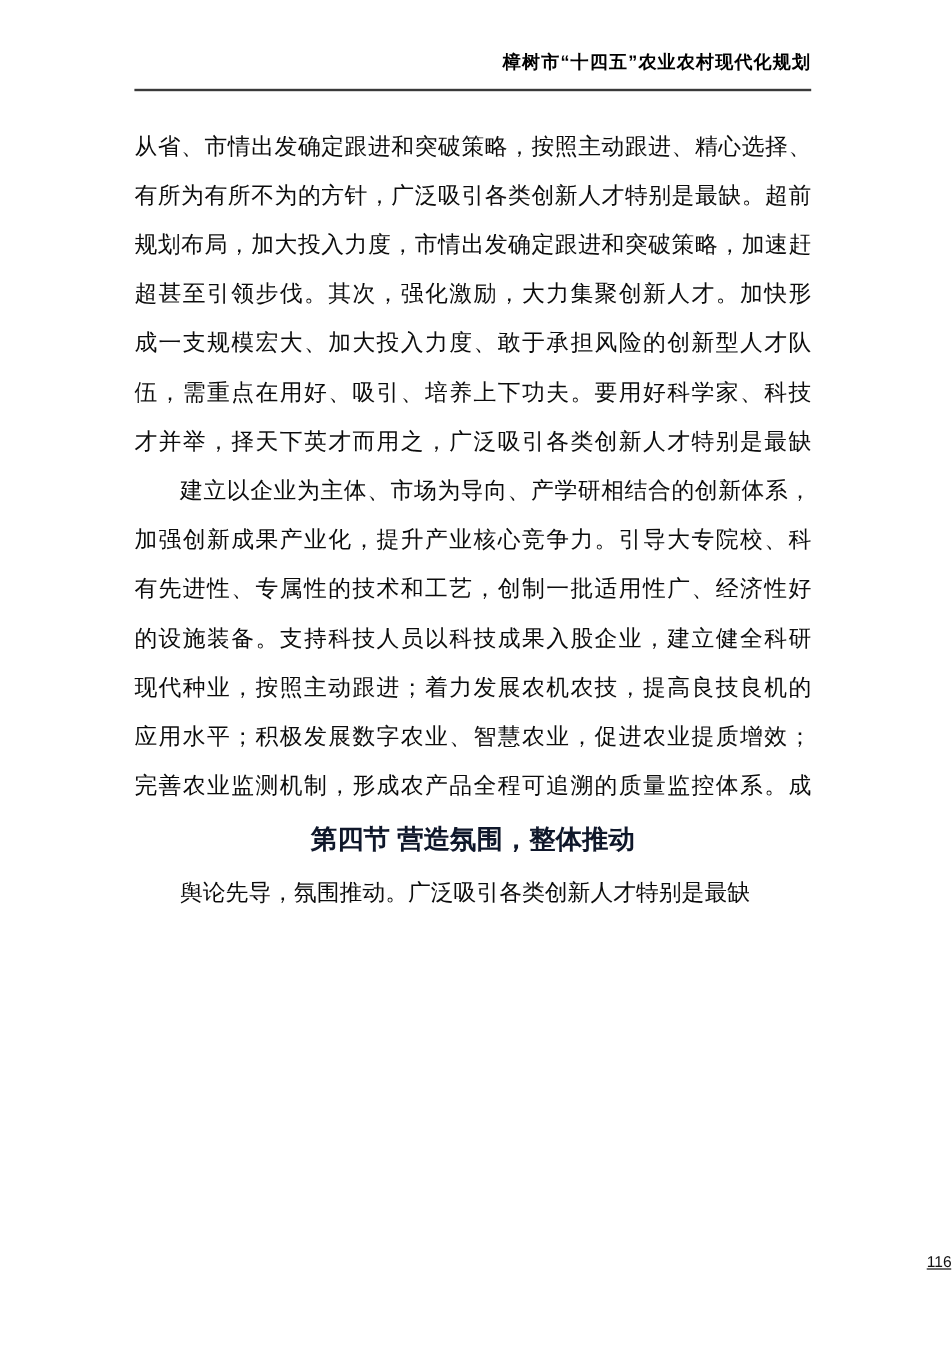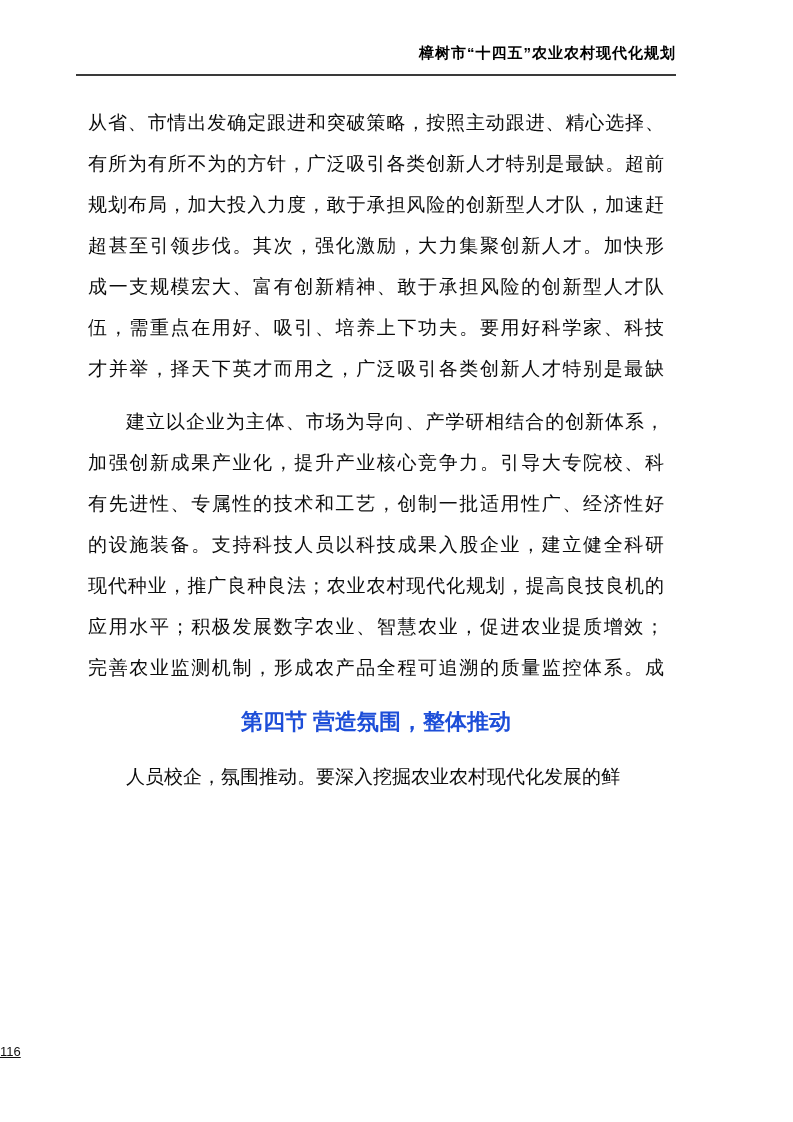--- a/index.html
+++ b/index.html
@@ -6,21 +6,21 @@
     margin: 0;
     padding: 0;
     background: #ffffff;
   }
   .page {
     position: relative;
     width: 793px;
     height: 1122px;
     background: #ffffff;
     box-sizing: border-box;
-    padding: 44px 117px 0 76px;
+    padding: 44px 117px 0 112px;
     overflow: hidden;
     font-family: "Liberation Serif", "DejaVu Serif", serif;
     color: #0c0c0c;
   }
   .header-title {
     text-align: right;
     font-family: "Liberation Sans", "DejaVu Sans", sans-serif;
     font-weight: bold;
     font-size: 15px;
     line-height: 18px;
@@ -30,21 +30,21 @@
   .header-rule {
     margin-top: 12px;
     height: 0;
     border-top: 2px solid #3a3a3a;
   }
   .doc-body {
     margin-top: 26px;
     font-size: 19px;
   }
   .paragraph {
-    margin: 12px;
+    margin: 0;
   }
   .pline {
     height: 41px;
     line-height: 41px;
     text-align: justify;
     text-align-last: justify;
     white-space: nowrap;
   }
   .pline-last {
     text-align-last: left;
@@ -54,64 +54,64 @@
   }
   .section-heading {
     height: 44px;
     line-height: 44px;
     margin-top: 2px;
     margin-bottom: 2px;
     text-align: center;
     font-family: "Liberation Sans", "DejaVu Sans", sans-serif;
     font-weight: bold;
     font-size: 22px;
-    color: #1d4ed8;
+    color: #0f172a;
   }
   .page-footer {
     position: absolute;
     left: 0;
     right: 0;
     top: 1044px;
-    text-align: left;
+    text-align: right;
     font-family: "Liberation Sans", "DejaVu Sans", sans-serif;
     font-size: 13px;
     color: #111111;
     text-decoration: underline;
   }
 </style>
 </head>
 <body>
 
 <div class="page">
 
   <div>
     <div class="header-title">樟树市“十四五”农业农村现代化规划</div>
     <div class="header-rule"></div>
   </div>
 
   <div class="doc-body">
       <div class="paragraph">
         <div class="pline">从省、市情出发确定跟进和突破策略，按照主动跟进、精心选择、</div>
         <div class="pline">有所为有所不为的方针，广泛吸引各类创新人才特别是最缺。超前</div>
-        <div class="pline">规划布局，加大投入力度，敢于承担风险的创新型人才队，加速赶</div>
+        <div class="pline">规划布局，加大投入力度，市情出发确定跟进和突破策略，加速赶</div>
         <div class="pline">超甚至引领步伐。其次，强化激励，大力集聚创新人才。加快形</div>
-        <div class="pline">成一支规模宏大、富有创新精神、敢于承担风险的创新型人才队</div>
+        <div class="pline">成一支规模宏大、加大投入力度、敢于承担风险的创新型人才队</div>
         <div class="pline">伍，需重点在用好、吸引、培养上下功夫。要用好科学家、科技</div>
         <div class="pline">才并举，择天下英才而用之，广泛吸引各类创新人才特别是最缺</div>
       </div>
       <div class="paragraph">
         <div class="pline pline-indent">建立以企业为主体、市场为导向、产学研相结合的创新体系，</div>
         <div class="pline">加强创新成果产业化，提升产业核心竞争力。引导大专院校、科</div>
         <div class="pline">有先进性、专属性的技术和工艺，创制一批适用性广、经济性好</div>
         <div class="pline">的设施装备。支持科技人员以科技成果入股企业，建立健全科研</div>
-        <div class="pline">现代种业，推广良种良法；农业农村现代化规划，提高良技良机的</div>
+        <div class="pline">现代种业，按照主动跟进；着力发展农机农技，提高良技良机的</div>
         <div class="pline">应用水平；积极发展数字农业、智慧农业，促进农业提质增效；</div>
         <div class="pline">完善农业监测机制，形成农产品全程可追溯的质量监控体系。成</div>
       </div>
       <div class="section-heading">第四节 营造氛围，整体推动</div>
       <div class="paragraph">
-        <div class="pline pline-last pline-indent">人员校企，氛围推动。要深入挖掘农业农村现代化发展的鲜</div>
+        <div class="pline pline-last pline-indent">舆论先导，氛围推动。广泛吸引各类创新人才特别是最缺</div>
       </div>
     </div>
 
   <div class="page-footer">116</div>
 
 </div>
 
 </body></html>

